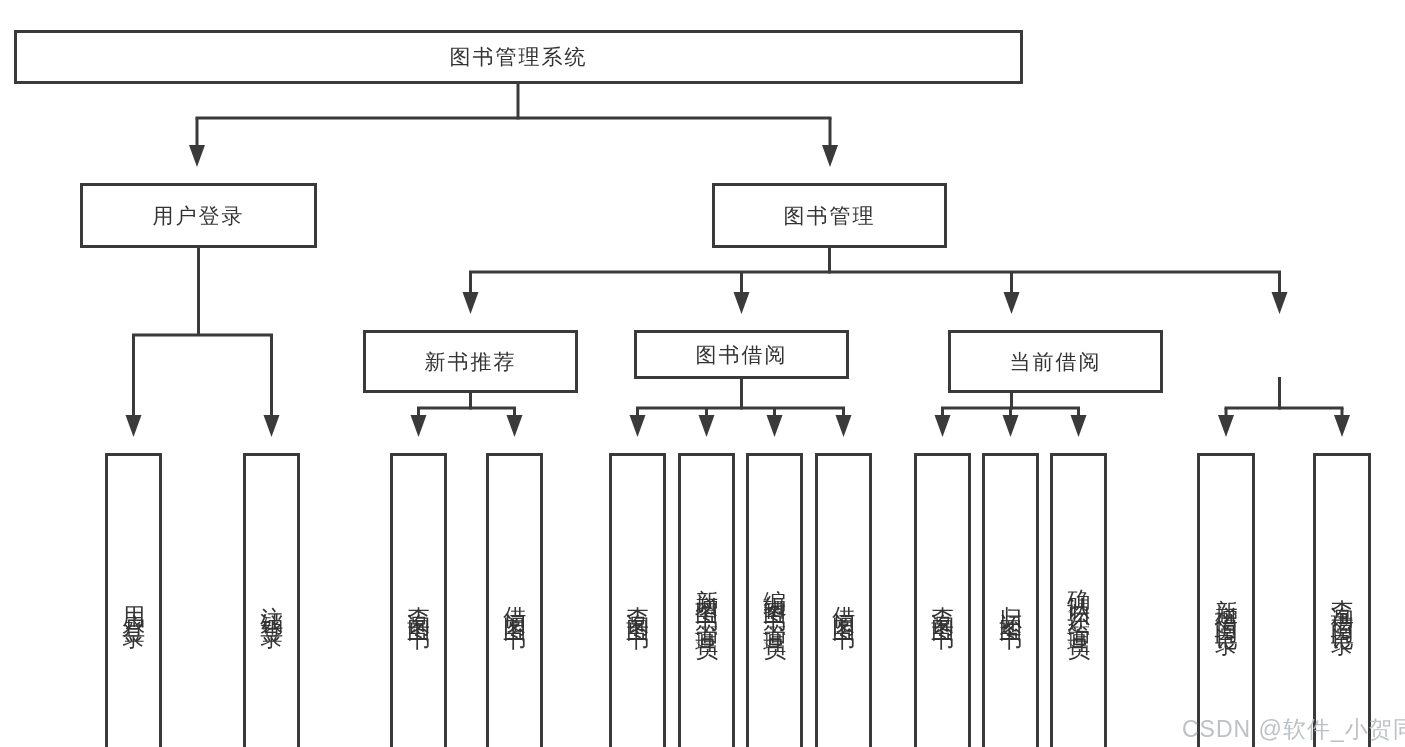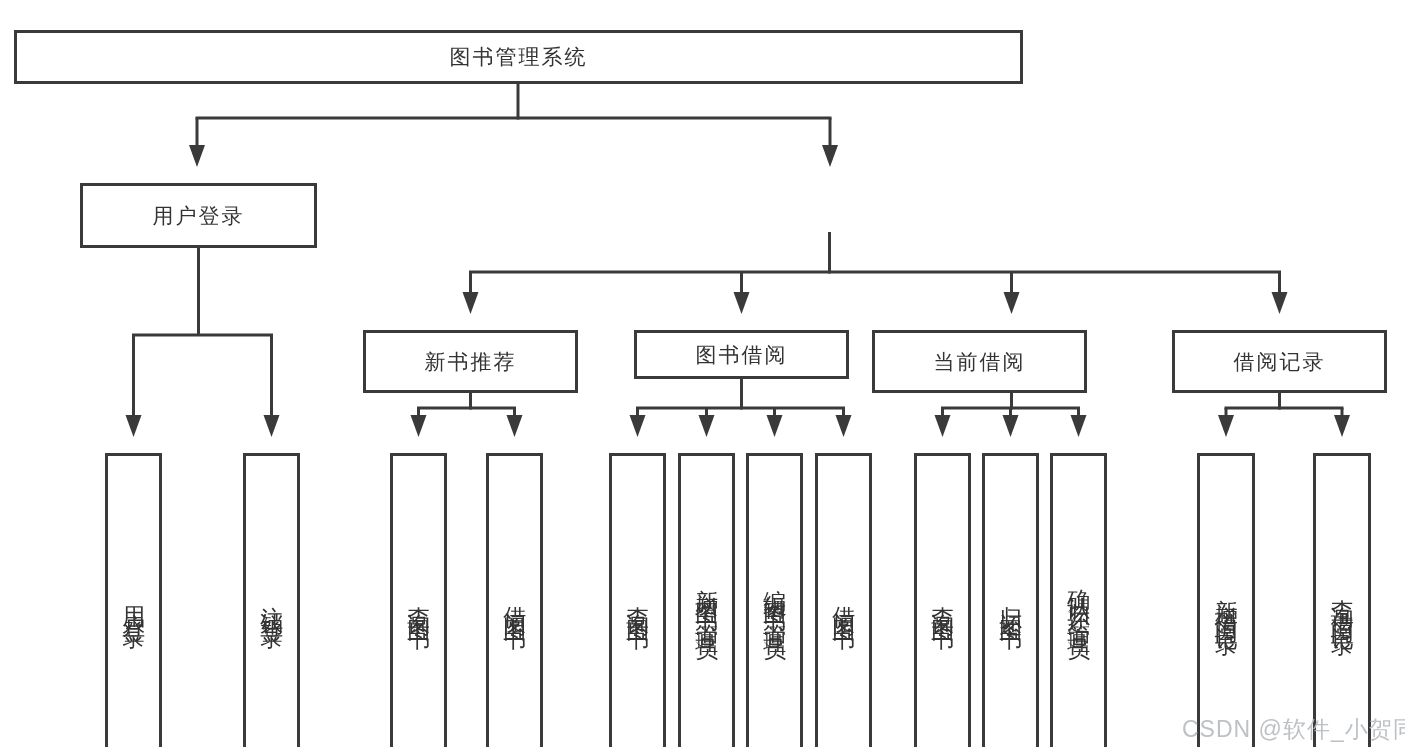--- a/index.html
+++ b/index.html
@@ -124,32 +124,32 @@
     </g>
   </svg>
 
   <div class="node h" style="left:14px;top:14px;width:1009px;height:54px;">
     <span>图书管理系统</span>
   </div>
 
   <div class="node h" style="left:80px;top:167px;width:237px;height:65px;">
     <span>用户登录</span>
   </div>
+  <div class="node h" style="left:712px;top:167px;width:235px;height:65px;">
+    <span>图书管理</span>
+  </div>
 
   <div class="node h" style="left:363px;top:314px;width:215px;height:63px;">
     <span>新书推荐</span>
   </div>
   <div class="node h" style="left:634px;top:314px;width:215px;height:49px;">
     <span>图书借阅</span>
   </div>
-  <div class="node h" style="left:872px;top:314px;width:215px;height:63px;">
+  <div class="node h" style="left:948px;top:314px;width:215px;height:63px;">
     <span>当前借阅</span>
-  </div>
-  <div class="node h" style="left:1172px;top:314px;width:215px;height:63px;">
-    <span>借阅记录</span>
   </div>
 
   <div class="node v" style="left:105px;top:437px;width:57px;height:298px;">
     <span>用户登录</span>
   </div>
   <div class="node v" style="left:243px;top:437px;width:57px;height:298px;">
     <span>注销登录</span>
   </div>
 
   <div class="node v" style="left:390px;top:437px;width:57px;height:298px;">

